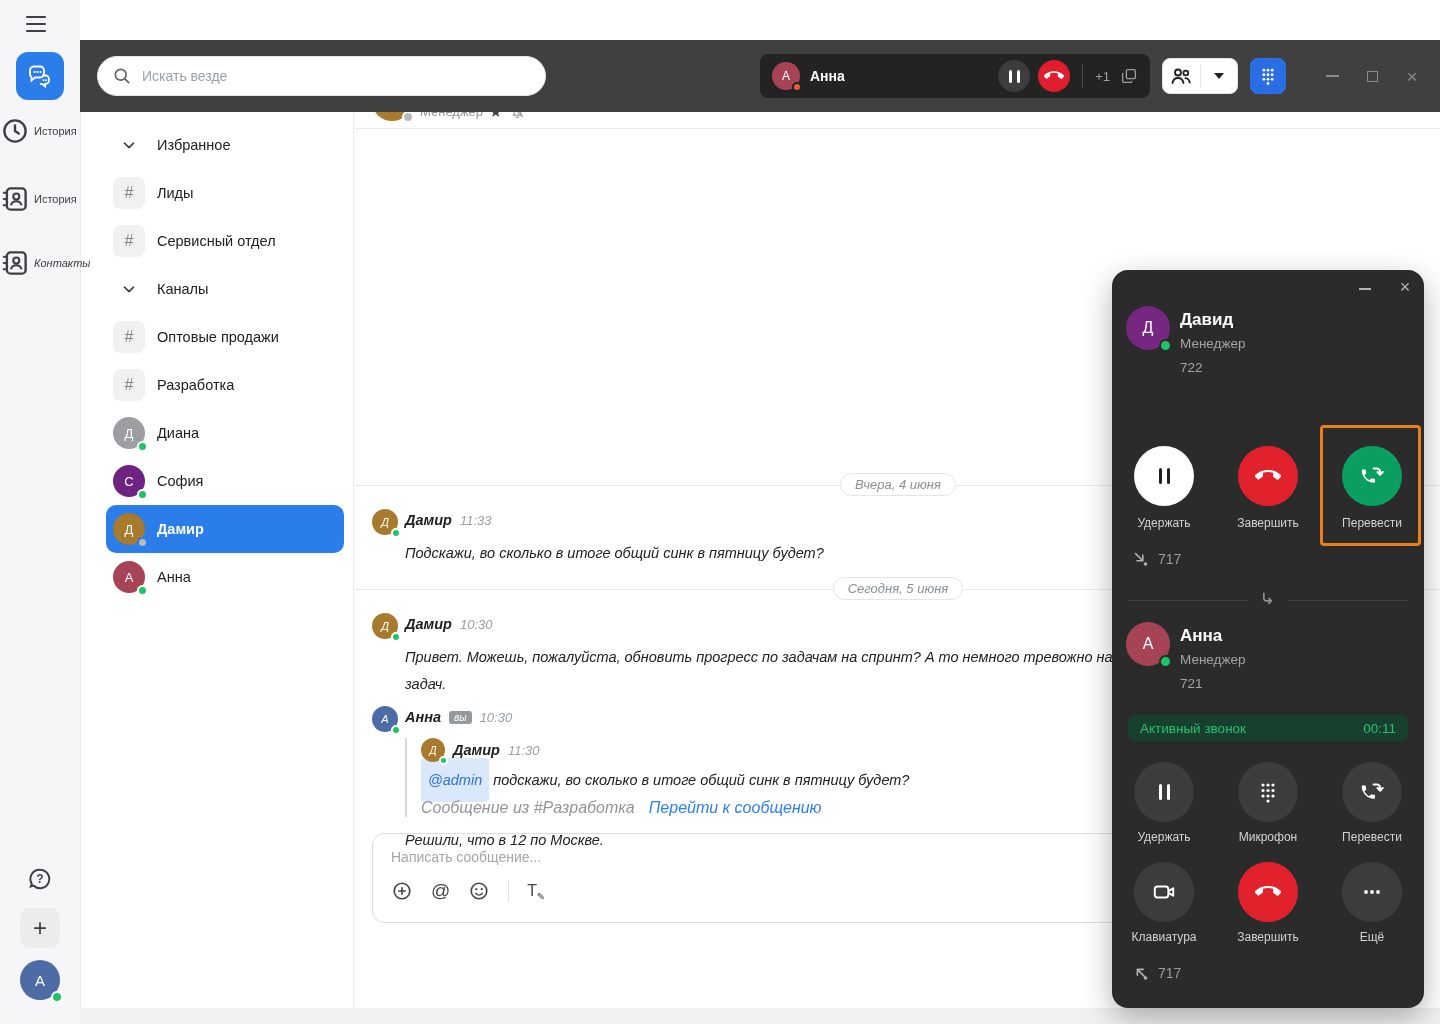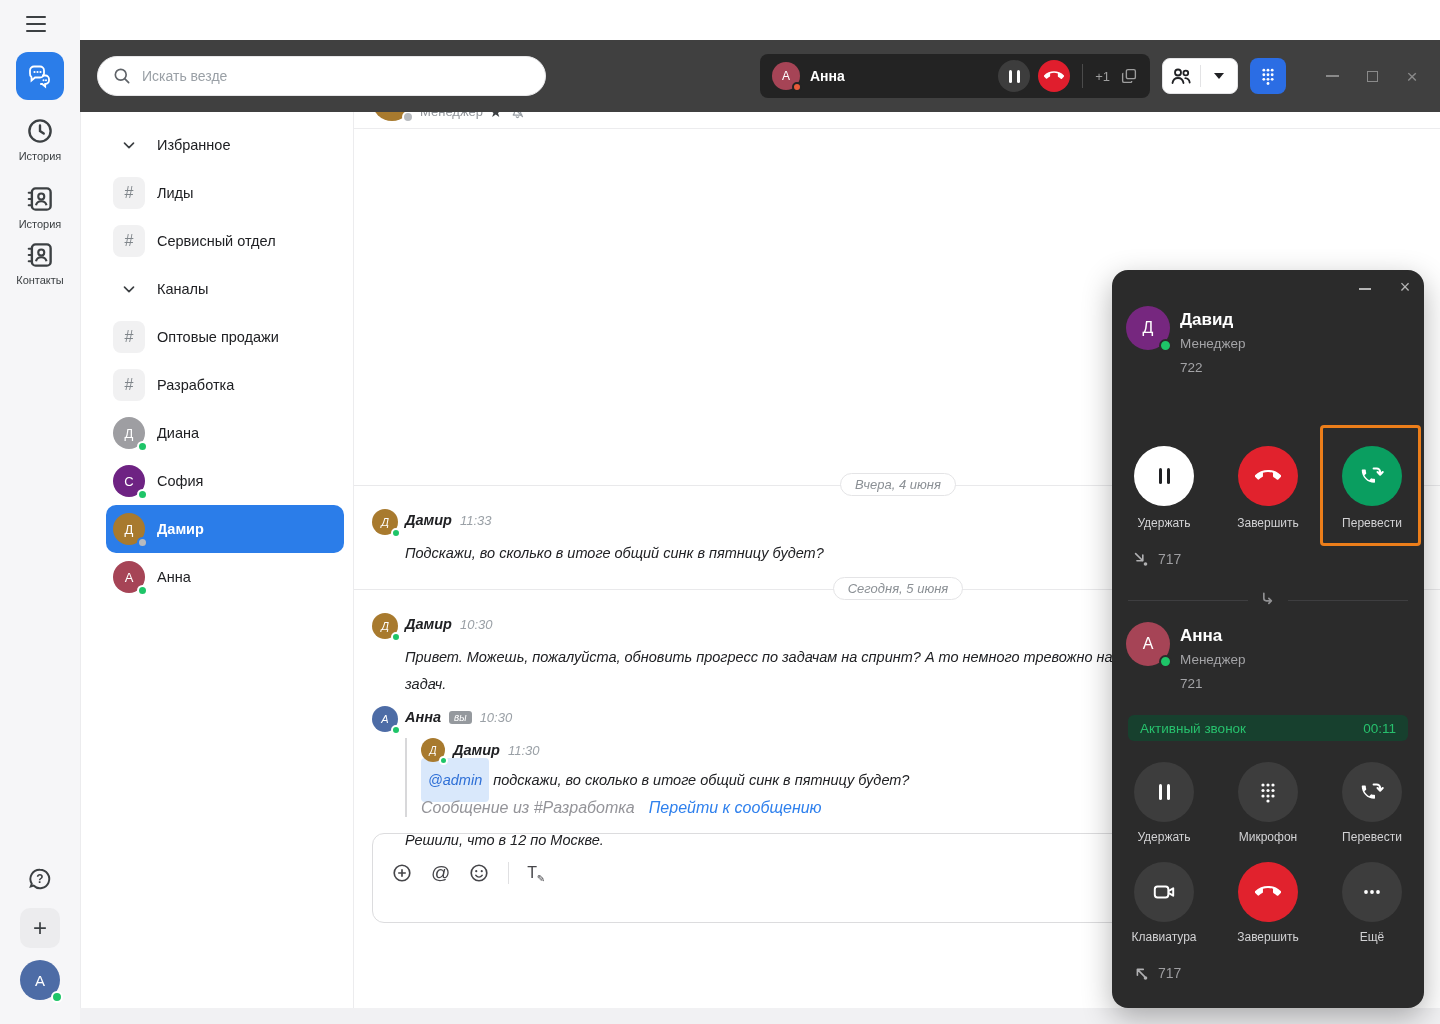--- a/index.html
+++ b/index.html
@@ -4,21 +4,21 @@
 <style>
   * { margin:0; padding:0; box-sizing:border-box; }
   html,body { width:1440px; height:1024px; overflow:hidden; font-family:"Liberation Sans", sans-serif; background:#fff; }
   svg { display:block; }
 
   
   .rail { position:absolute; left:0; top:0; width:80px; height:1024px; background:#f6f6f8; z-index:5; }
   .rail-burger { position:absolute; left:26px; top:12px; width:28px; height:24px; display:flex; flex-direction:column; justify-content:center; gap:5px; cursor:pointer; }
   .rail-burger i { display:block; height:2px; width:20px; background:#3c4043; border-radius:1px; }
   .rail-chats { position:absolute; left:16px; top:52px; width:48px; height:48px; border-radius:12px; background:#2b7de9; display:flex; align-items:center; justify-content:center; }
-  .rail-item { position:absolute; left:0; width:80px; display:flex; flex-direction:column; align-items:center; gap:4px; color:#3c4043; }
+  .rail-item { position:absolute; left:0; width:80px; display:flex; flex-direction:row; align-items:center; gap:4px; color:#3c4043; }
   .rail-item .lbl { font-size:11px; color:#3c4043; }
   .rail-help { position:absolute; left:27px; top:866px; width:26px; height:26px; }
   .rail-plus { position:absolute; left:20px; top:908px; width:40px; height:40px; border-radius:10px; background:#ececee; display:flex; align-items:center; justify-content:center; font-size:24px; color:#3c4043; }
   .rail-me { position:absolute; left:20px; top:960px; width:40px; height:40px; border-radius:50%; background:#4d6ca6; color:#fff; display:flex; align-items:center; justify-content:center; font-size:15px; }
 
   .dot { position:absolute; border-radius:50%; }
   .dot.g { background:#1ec568; }
   .dot.gray { background:#b7babe; }
   .dot.orange { background:#e85b3a; }
 
@@ -170,21 +170,21 @@
       <svg width="30" height="30" viewBox="0 0 24 24">
           <rect x="5.5" y="3.5" width="15" height="17" rx="3" fill="none" stroke="#3c4043" stroke-width="1.9"></rect>
           <circle cx="13" cy="10" r="2.4" fill="none" stroke="#3c4043" stroke-width="1.7"></circle>
           <path d="M8.8 17c.5-2.2 2.2-3.2 4.2-3.2s3.7 1 4.2 3.2" fill="none" stroke="#3c4043" stroke-width="1.7"></path>
           <path d="M3 7h1.6M3 12h1.6M3 17h1.6" stroke="#3c4043" stroke-width="1.7" stroke-linecap="round"></path>
         </svg>
     </span>
     <span class="lbl">История</span>
   </div>
 
-  <div class="rail-item" style="top:240px;">
+  <div class="rail-item" style="top:248px;font-style:italic;">
     <span>
       <svg width="30" height="30" viewBox="0 0 24 24">
           <rect x="5.5" y="3.5" width="15" height="17" rx="3" fill="none" stroke="#3c4043" stroke-width="1.9"></rect>
           <circle cx="13" cy="10" r="2.4" fill="none" stroke="#3c4043" stroke-width="1.7"></circle>
           <path d="M8.8 17c.5-2.2 2.2-3.2 4.2-3.2s3.7 1 4.2 3.2" fill="none" stroke="#3c4043" stroke-width="1.7"></path>
           <path d="M3 7h1.6M3 12h1.6M3 17h1.6" stroke="#3c4043" stroke-width="1.7" stroke-linecap="round"></path>
         </svg>
     </span>
     <span class="lbl">Контакты</span>
   </div>
@@ -458,20 +458,21 @@
           <div class="q-foot">
             <span class="q-src">Сообщение из #Разработка</span>
             <span class="q-link">Перейти к сообщению</span>
           </div>
         </div>
         <div class="m-body" style="margin-top:10px;">Решили, что в 12 по Москве.</div>
       </div>
     </div>
 
     <div class="composer">
+      <input placeholder="Написать сообщение..." style="">
       <div class="comp-icons">
         <span>
             <svg width="22" height="22" viewBox="0 0 24 24">
               <circle cx="12" cy="12" r="8.5" fill="none" stroke="#454549" stroke-width="1.8"></circle>
               <path d="M12 8.5v7M8.5 12h7" stroke="#454549" stroke-width="1.8" stroke-linecap="round"></path>
             </svg>
           </span>
         <span style="font-size:19px;">@</span>
         <span>
             <svg width="22" height="22" viewBox="0 0 24 24">

